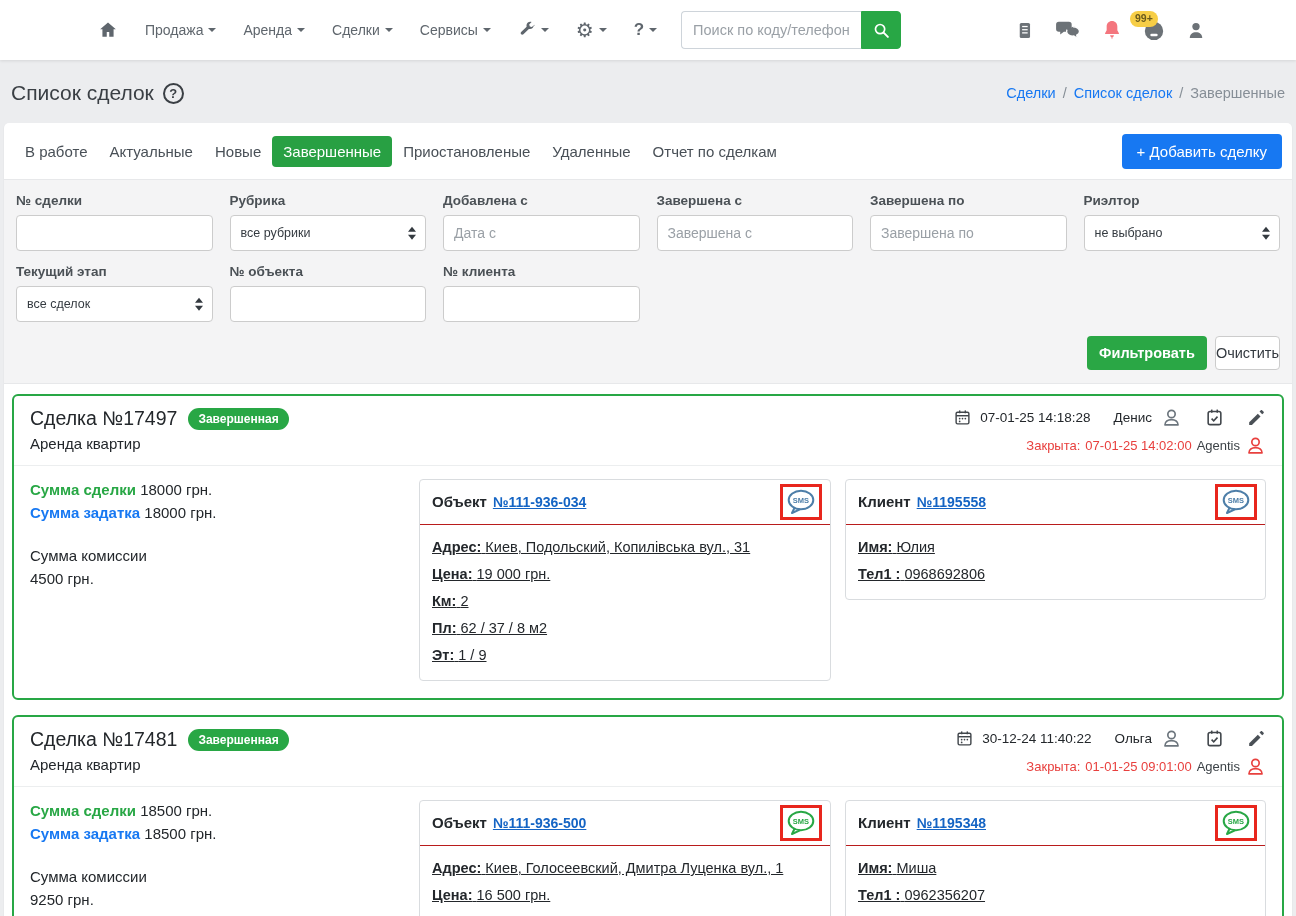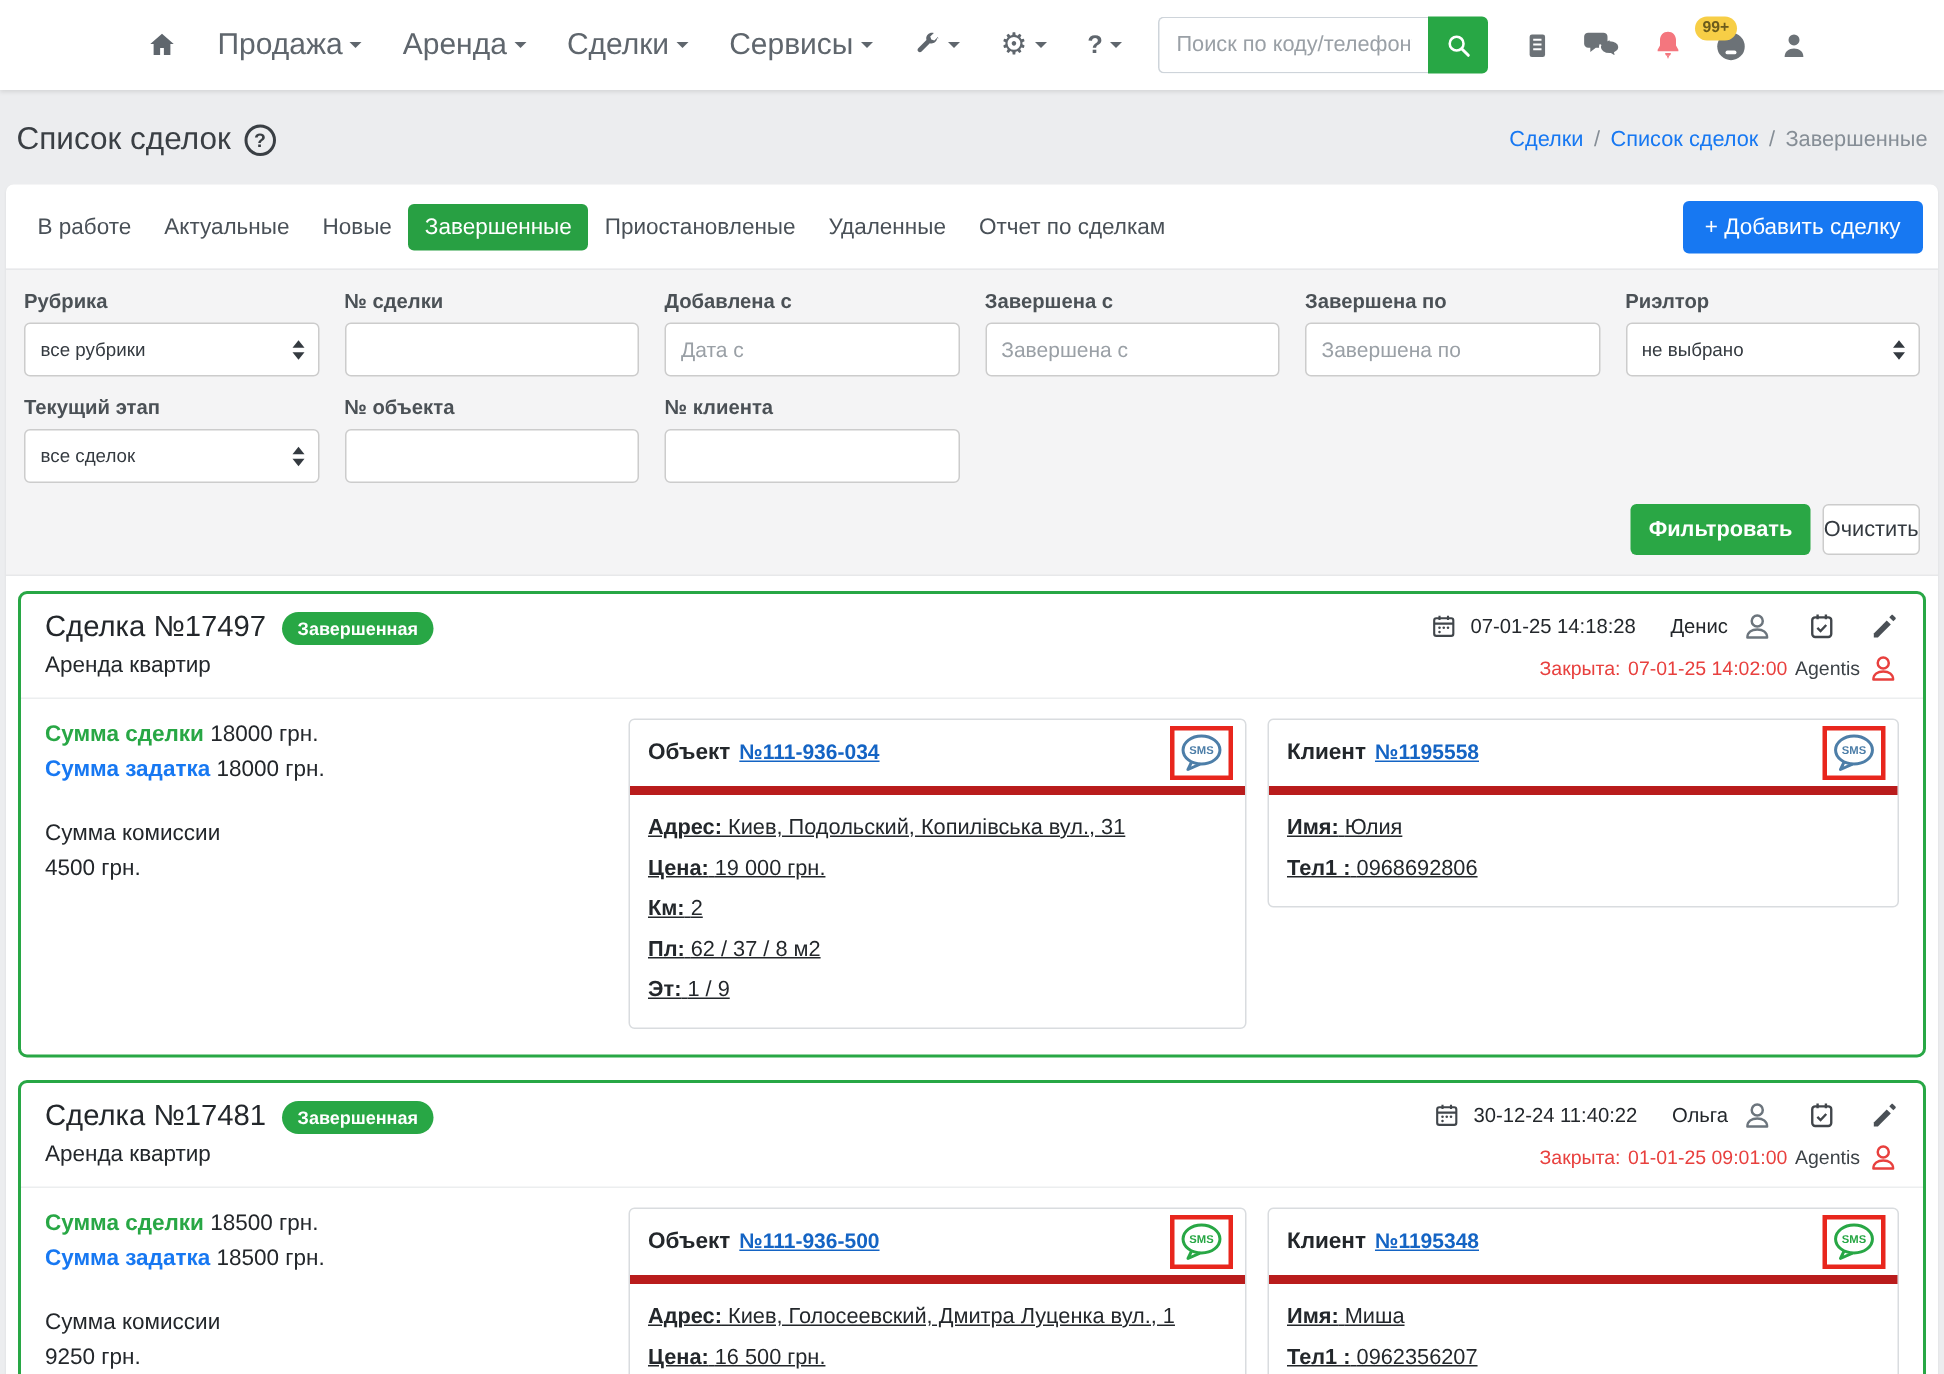--- a/index.html
+++ b/index.html
@@ -9,21 +9,21 @@
     background:#ecedef;
     color:#23272b;
   }
   
   .navbar {
     height:60px; background:#fff; display:flex; align-items:center;
     padding:0 90px 0 98px; box-shadow:0 1px 3px rgba(0,0,0,.10);
     position:relative; z-index:5;
   }
   .nav-menu { display:flex; align-items:center; gap:27px; }
-  .nav-item { color:#5f666d; font-size:20px; cursor:pointer; display:flex; align-items:center; white-space:nowrap; }
+  .nav-item { color:#5f666d; font-size:14px; cursor:pointer; display:flex; align-items:center; white-space:nowrap; }
   .caret { display:inline-block; width:0; height:0; border-left:4px solid transparent;
            border-right:4px solid transparent; border-top:4.5px solid #5f666d; margin-left:5px; }
   .nav-icon-item { display:flex; align-items:center; cursor:pointer; color:#5f666d; }
   .gear-glyph { font-size:20px; line-height:1; color:#5f666d; }
   .help-glyph { font-size:17px; font-weight:bold; color:#5f666d; }
   .search-group { display:flex; margin-left:24px; }
   .search-input {
     width:180px; height:38px; border:1px solid #ced4da; border-right:none;
     border-radius:4px 0 0 4px; padding:0 11px; font-size:14.5px; color:#495057;
     outline:none; font-family:"Liberation Sans",sans-serif;
@@ -96,21 +96,21 @@
   .icon-btn { cursor:pointer; display:flex; align-items:center; }
   .deal-body { display:grid; grid-template-columns:1fr 412px 421px; gap:14px; padding:13px 16px 17px; align-items:start; }
   .summary { font-size:15px; line-height:22.5px; color:#23272b; }
   .lbl-green { color:#28a745; font-weight:bold; }
   .lbl-blue  { color:#1778f2; font-weight:bold; }
   .lbl-dark  { font-weight:normal; }
   .lbl-gray  { color:#8d959c; font-weight:bold; }
   .spacer20 { height:21px; }
   .info-box { border:1px solid #d9dcdf; border-radius:4px; background:#fff; }
   .info-header { display:flex; align-items:center; justify-content:space-between; padding:4px 8px 4px 12px;
-                 border-bottom:6px solid #b91c1c; min-height:44px; }
+                 border-bottom:1px solid #b91c1c; min-height:44px; }
   .info-title { font-size:15px; font-weight:bold; color:#23272b; }
   .info-link { color:#1464c4; font-weight:bold; font-size:14px; text-decoration:underline; margin-left:6px; cursor:pointer; }
   .sms-wrap { border:3px solid #e8261d; padding:2px 3px; display:flex; align-items:center; justify-content:center; cursor:pointer; }
   .sms-blue { color:#4d7ea8; }
   .sms-green { color:#28a745; }
   .info-body { padding:9px 12px 11px; font-size:14.5px; line-height:27px; color:#23272b;text-decoration:underline; }
 </style>
 </head>
 <body>
 
@@ -226,32 +226,32 @@
     <span class="tab active">Завершенные</span>
     <span class="tab">Приостановленые</span>
     <span class="tab">Удаленные</span>
     <span class="tab">Отчет по сделкам</span>
     <button class="add-deal-btn">+ Добавить сделку</button>
   </div>
 
   <div class="filters">
     <div class="filter-grid">
       <div>
+        <div class="filter-label">№ сделки</div>
+        <input class="filter-input" style="">
+      </div>
+      <div>
         <div class="filter-label">Рубрика</div>
         <div class="filter-select">
           <span>все рубрики</span>
           <span class="updown">
               <span class="tri-up"></span>
               <span class="tri-down"></span>
             </span>
         </div>
-      </div>
-      <div>
-        <div class="filter-label">№ сделки</div>
-        <input class="filter-input" style="">
       </div>
       <div>
         <div class="filter-label">Добавлена с</div>
         <input class="filter-input" placeholder="Дата с" style="">
       </div>
       <div>
         <div class="filter-label">Завершена с</div>
         <input class="filter-input" placeholder="Завершена с" style="">
       </div>
       <div>

